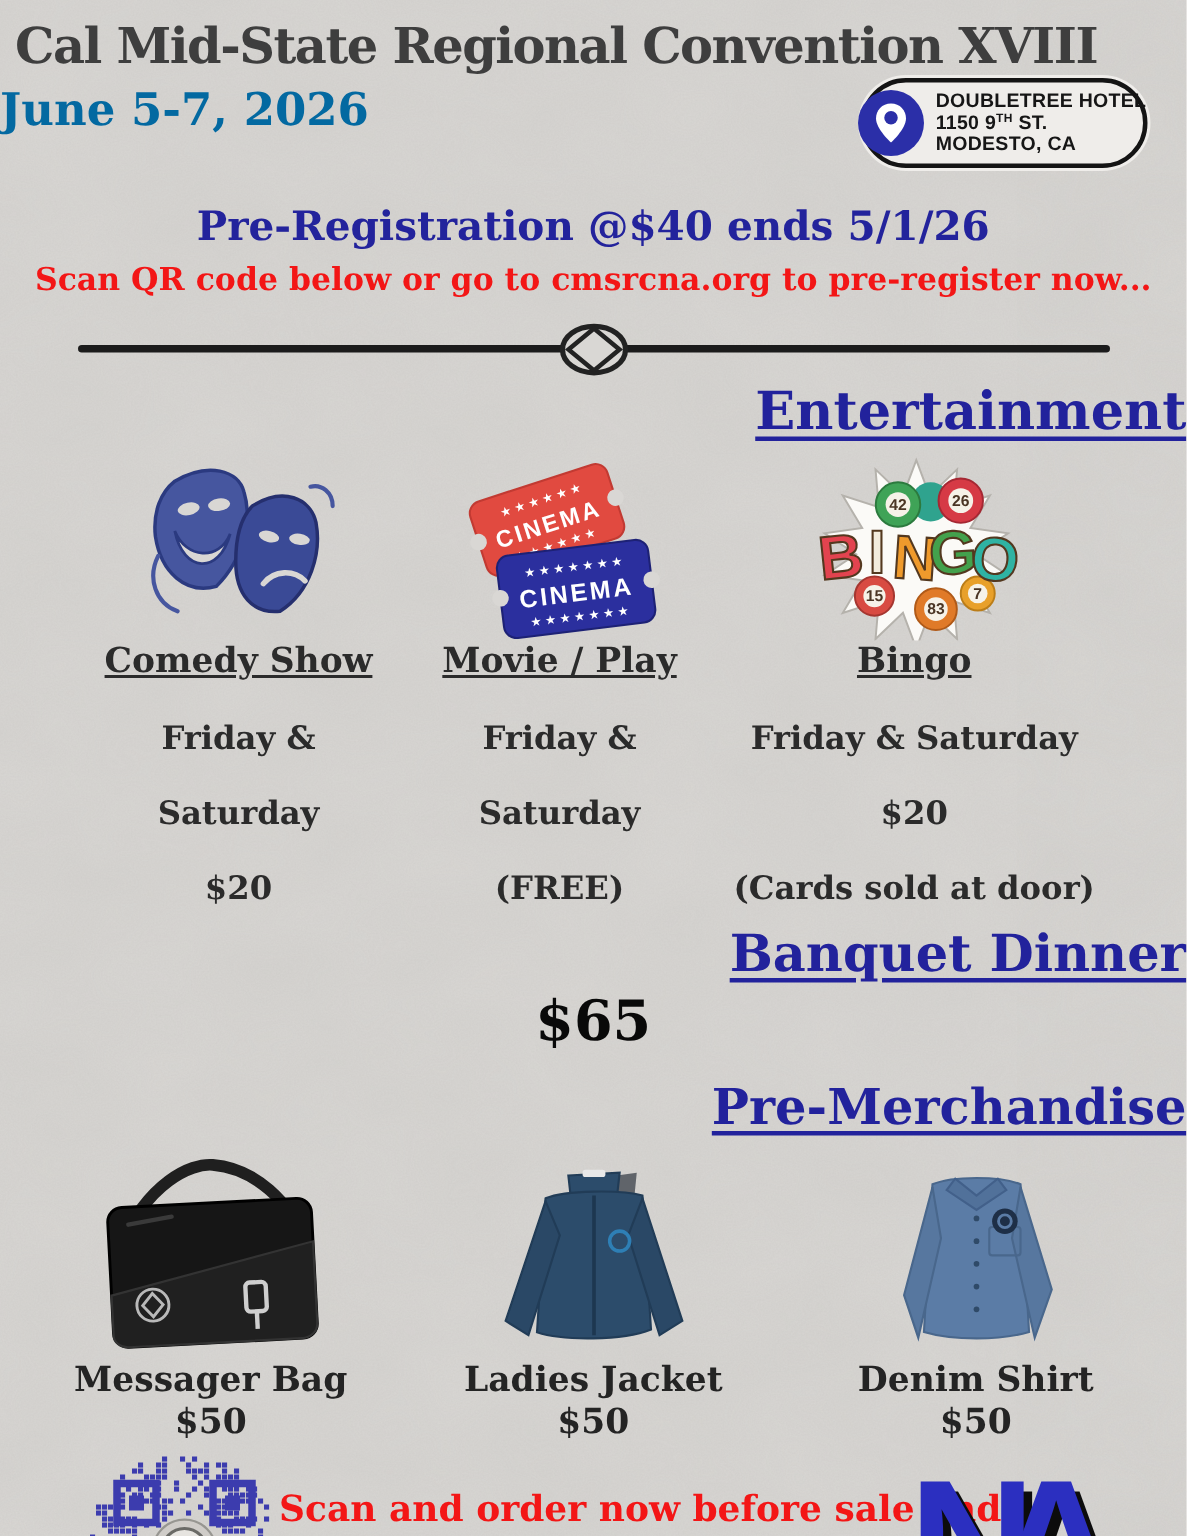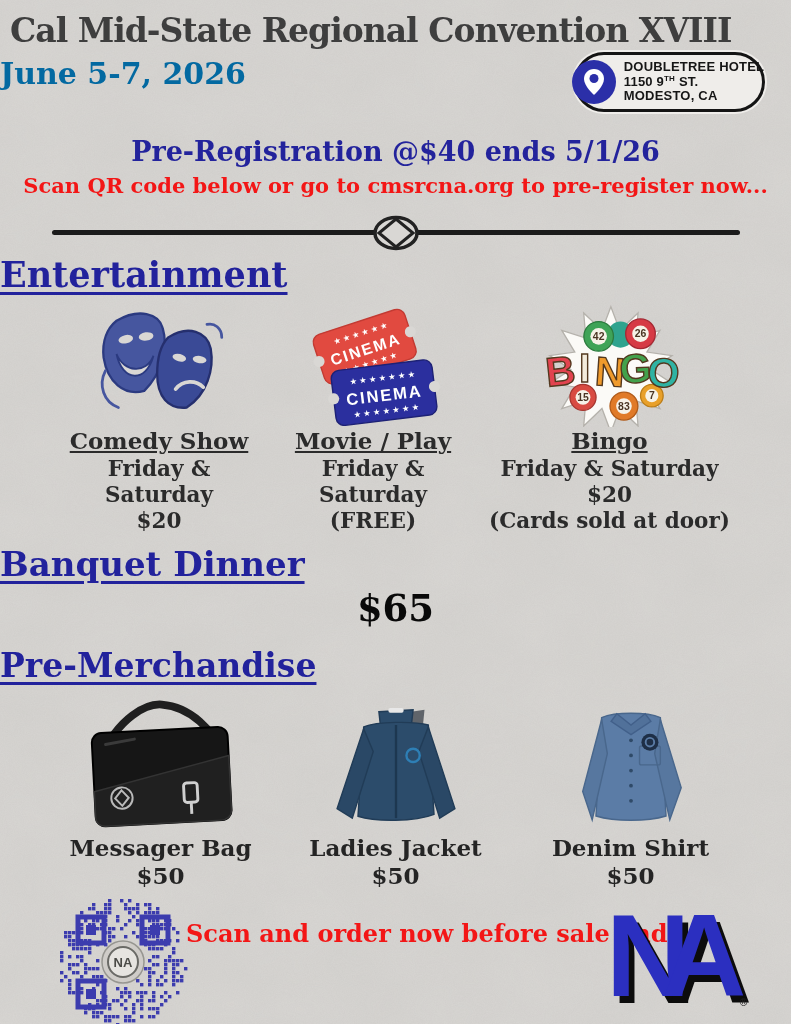--- a/index.html
+++ b/index.html
@@ -41,40 +41,40 @@
   .reg-line{font-size:27px;font-weight:bold;color:#23239c;line-height:1.3;}
   .reg-note{font-size:21px;font-weight:bold;color:#f31616;margin-top:4px;}
 
   
   .divider{position:relative;width:688px;margin:16px auto 0;height:38px;}
   .divider-line{position:absolute;left:0;right:0;top:16px;height:5px;background:#1b1b1b;border-radius:3px;}
   .divider-sym{position:absolute;left:50%;top:0;transform:translateX(-50%);}
 
   
   .section-heading{
-    text-align:left;font-weight:bold;color:#22229c;
+    text-align:right;font-weight:bold;color:#22229c;
     text-decoration:underline;text-decoration-thickness:3px;text-underline-offset:5px;
   }
   .ent-heading{font-size:35px;margin-top:2px;}
   .ent-row{display:flex;justify-content:center;gap:14px;margin-top:10px;}
   .ent-col{text-align:center;}
   .ent-col.c1{width:205px;}
   .ent-col.c2{width:195px;}
   .ent-col.c3{width:250px;}
   .ent-icon{height:122px;display:flex;align-items:center;justify-content:center;}
   .ent-name{font-size:23px;font-weight:bold;color:#2b2b2b;text-decoration:underline;line-height:1.25;}
-  .ent-line{font-size:21.5px;font-weight:bold;color:#2b2b2b;line-height:1.22;}
+  .ent-line{font-size:21.5px;font-weight:bold;color:#2b2b2b;line-height:1.22;margin-top:24px;}
 
   
   .banquet-heading{font-size:34px;margin-top:10px;}
   .price-big{text-align:center;font-size:37px;font-weight:bold;color:#090909;margin-top:2px;}
   .merch-heading{font-size:33px;margin-top:16px;}
   .merch-deadline{text-align:center;font-size:21px;font-weight:bold;color:#23239c;
     text-decoration:underline;margin-top:2px;}
-  .merch-row{display:flex;justify-content:center;gap:20px;margin-top:8px;}
+  .merch-row{display:flex;justify-content:center;gap:40px;margin-top:8px;}
   .merch-col{width:215px;text-align:center;}
   .merch-img{height:138px;display:flex;align-items:flex-end;justify-content:center;}
   .merch-name{font-size:23px;font-weight:bold;color:#242424;margin-top:4px;line-height:1.15;}
   .merch-price{font-size:23px;font-weight:bold;color:#242424;}
 
   
   .footer{position:relative;height:158px;margin-top:4px;}
   .qr-wrap{position:absolute;left:56px;top:2px;}
   .footer-note{position:absolute;left:186px;top:26px;font-size:24px;font-weight:bold;color:#f31616;white-space:nowrap;}
   .na-logo{position:absolute;right:40px;top:-6px;}

